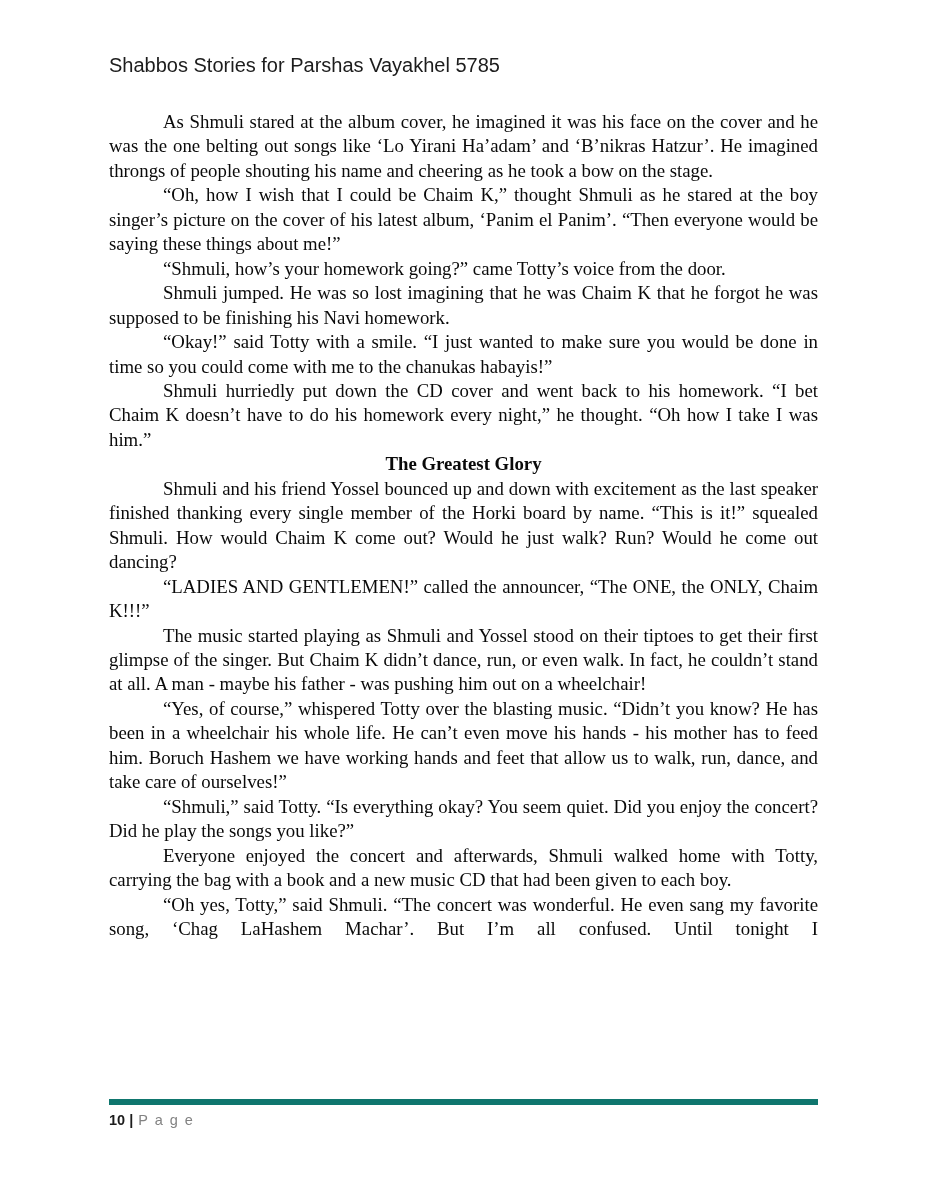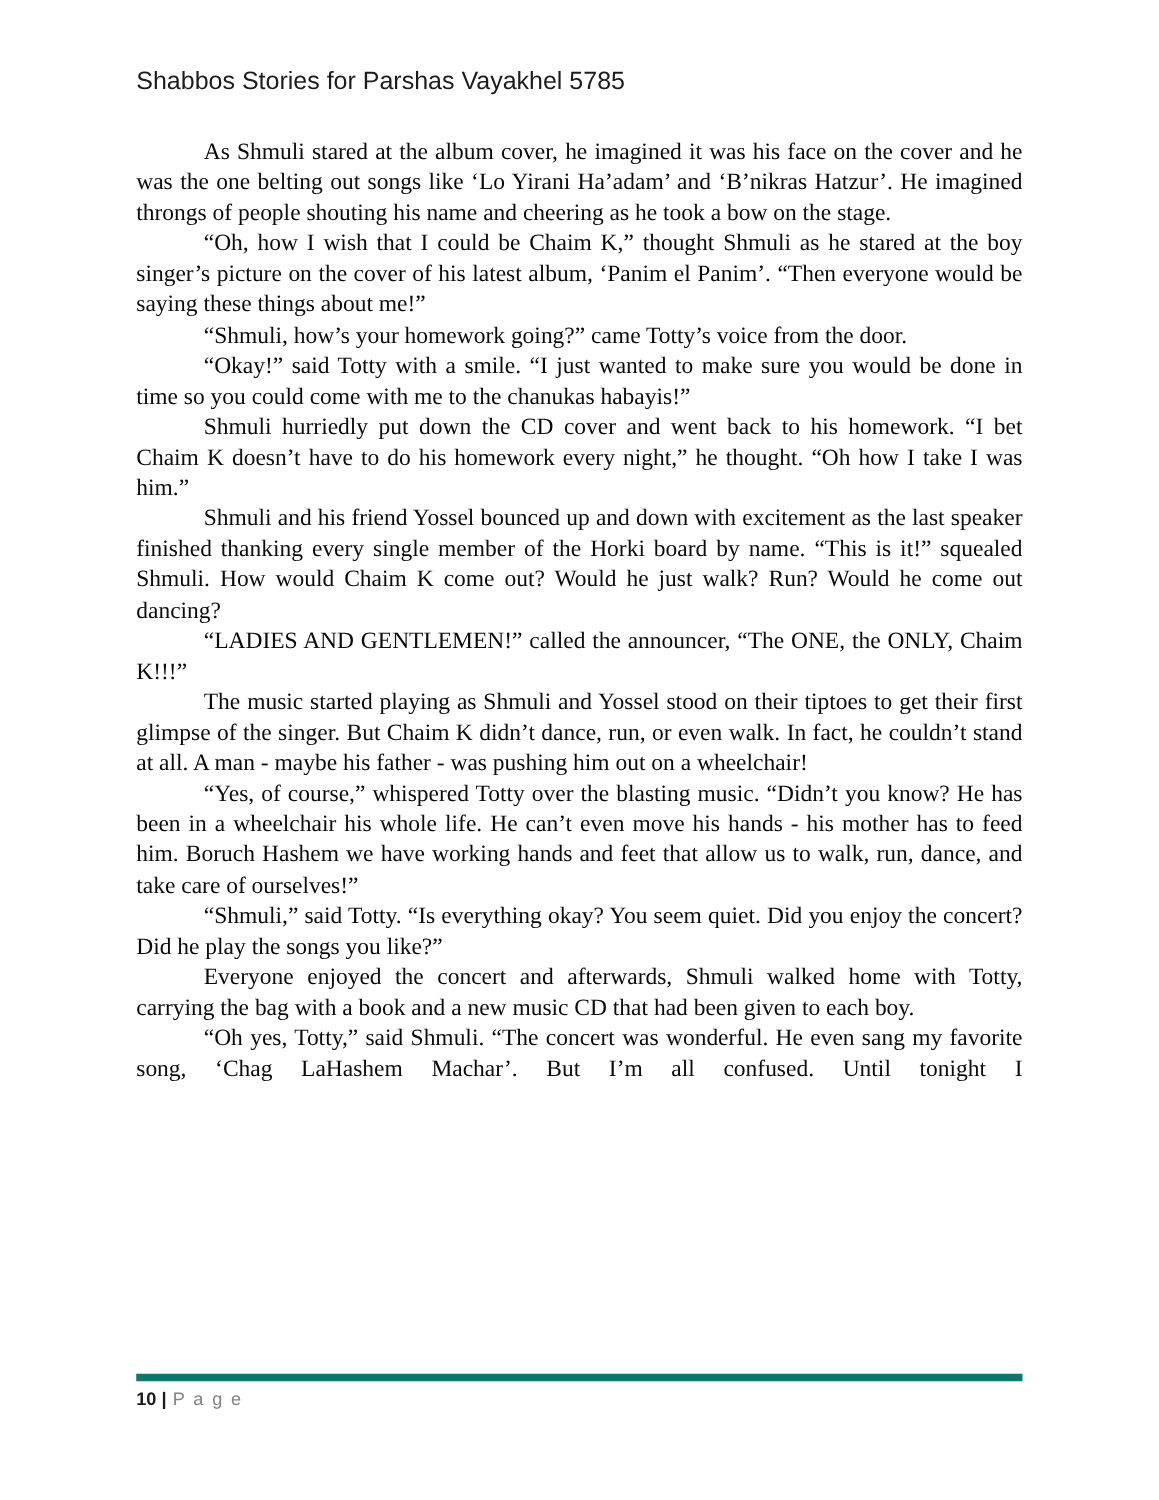--- a/index.html
+++ b/index.html
@@ -89,22 +89,24 @@
 <div class="page">
 
   <header class="doc-header">
     <span>Shabbos Stories for Parshas Vayakhel 5785</span>
   </header>
 
   <main class="doc-body">
     <p class="para">As Shmuli stared at the album cover, he imagined it was his face on the cover and he was the one belting out songs like ‘Lo Yirani Ha’adam’ and ‘B’nikras Hatzur’. He imagined throngs of people shouting his name and cheering as he took a bow on the stage.</p>
     <p class="para">“Oh, how I wish that I could be Chaim K,” thought Shmuli as he stared at the boy singer’s picture on the cover of his latest album, ‘Panim el Panim’. “Then everyone would be saying these things about me!”</p>
     <p class="para">“Shmuli, how’s your homework going?” came Totty’s voice from the door.</p>
+    <p class="para">Shmuli jumped. He was so lost imagining that he was Chaim K that he forgot he was supposed to be finishing his Navi homework.</p>
     <p class="para">“Okay!” said Totty with a smile. “I just wanted to make sure you would be done in time so you could come with me to the chanukas habayis!”</p>
     <p class="para">Shmuli hurriedly put down the CD cover and went back to his homework. “I bet Chaim K doesn’t have to do his homework every night,” he thought. “Oh how I take I was him.”</p>
+    <h2 class="section-heading">The Greatest Glory</h2>
     <p class="para">Shmuli and his friend Yossel bounced up and down with excitement as the last speaker finished thanking every single member of the Horki board by name. “This is it!” squealed Shmuli. How would Chaim K come out? Would he just walk? Run? Would he come out dancing?</p>
     <p class="para">“LADIES AND GENTLEMEN!” called the announcer, “The ONE, the ONLY, Chaim K!!!”</p>
     <p class="para">The music started playing as Shmuli and Yossel stood on their tiptoes to get their first glimpse of the singer. But Chaim K didn’t dance, run, or even walk. In fact, he couldn’t stand at all. A man - maybe his father - was pushing him out on a wheelchair!</p>
     <p class="para">“Yes, of course,” whispered Totty over the blasting music. “Didn’t you know? He has been in a wheelchair his whole life. He can’t even move his hands - his mother has to feed him. Boruch Hashem we have working hands and feet that allow us to walk, run, dance, and take care of ourselves!”</p>
     <p class="para">“Shmuli,” said Totty. “Is everything okay? You seem quiet. Did you enjoy the concert? Did he play the songs you like?”</p>
     <p class="para">Everyone enjoyed the concert and afterwards, Shmuli walked home with Totty, carrying the bag with a book and a new music CD that had been given to each boy.</p>
     <p class="para continued">“Oh yes, Totty,” said Shmuli. “The concert was wonderful. He even sang my favorite song, ‘Chag LaHashem Machar’. But I’m all confused. Until tonight I</p>
   </main>
 
   <footer class="doc-footer">

